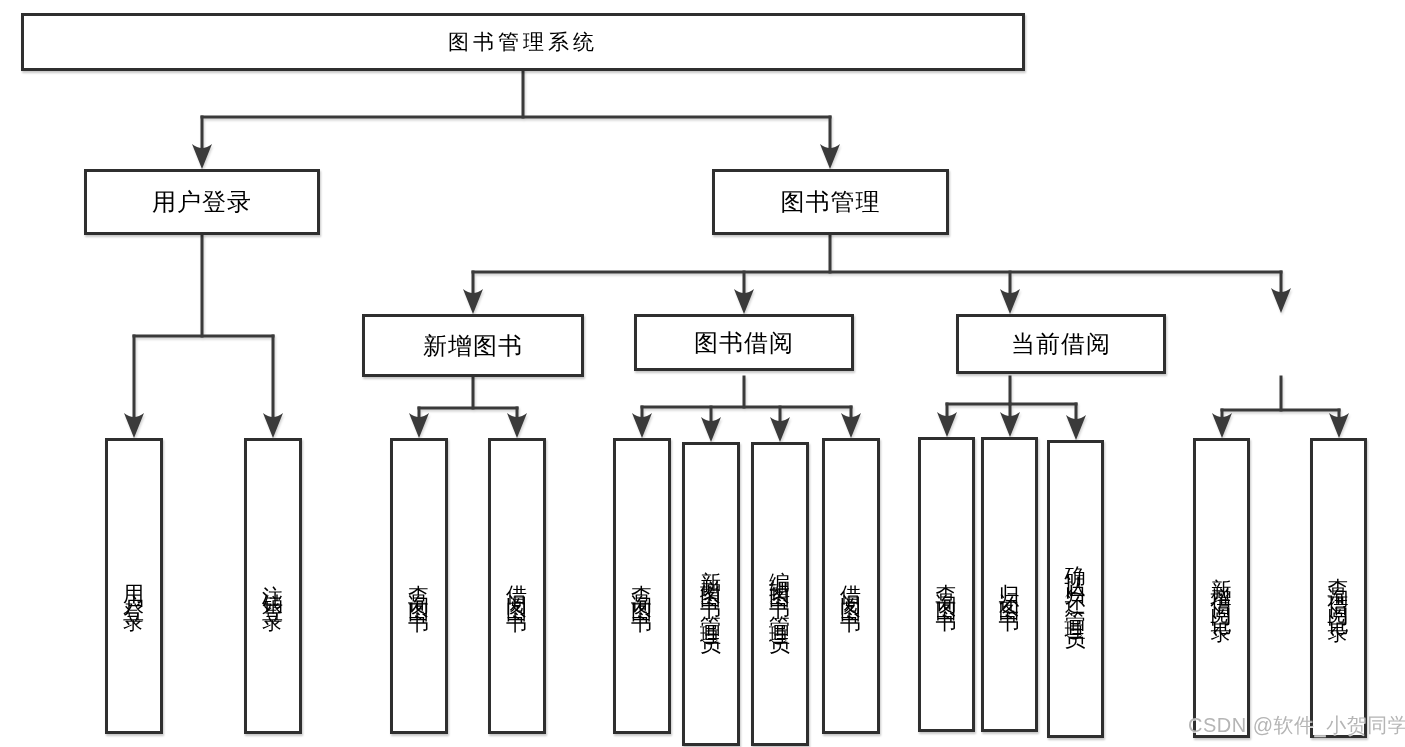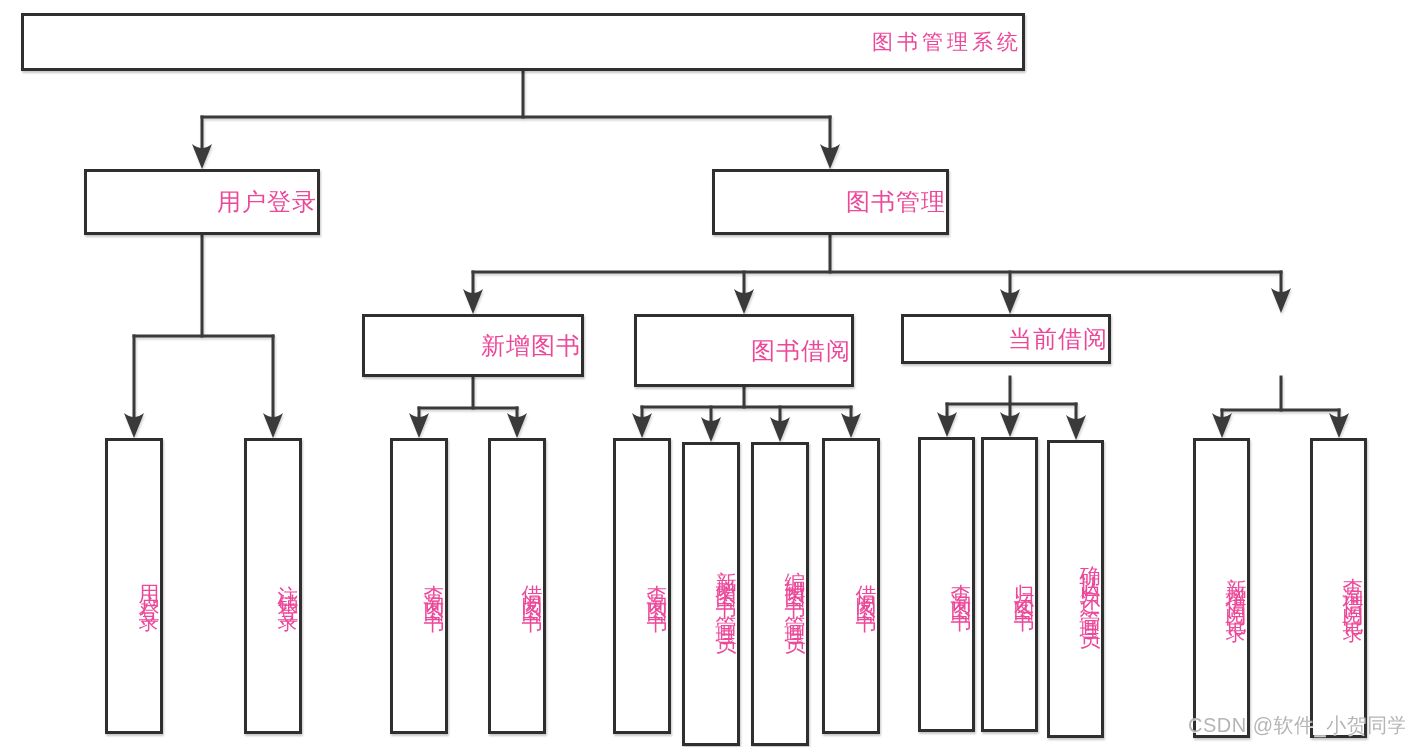--- a/index.html
+++ b/index.html
@@ -35,23 +35,23 @@
     stroke: none;
   }
   .node {
     position: absolute;
     box-sizing: border-box;
     background: #ffffff;
     border: 3px solid #2f2f2f;
     box-shadow: 1px 2px 2px rgba(0,0,0,0.22);
     display: flex;
     align-items: center;
-    justify-content: flex-end;
+    justify-content: center;
     z-index: 2;
-    color: #ec4899;
+    color: #000000;
   }
   .hlabel {
     font-size: 24px;
     letter-spacing: 1px;
     white-space: nowrap;
   }
   .hlabel.root {
     font-size: 21px;
     letter-spacing: 4px;
   }
@@ -142,24 +142,24 @@
   <div class="node" style="left:84px;top:169px;width:236px;height:66px">
     <span class="hlabel">用户登录</span>
   </div>
   <div class="node" style="left:712px;top:169px;width:237px;height:66px">
     <span class="hlabel">图书管理</span>
   </div>
 
   <div class="node" style="left:362px;top:314px;width:222px;height:63px">
     <span class="hlabel">新增图书</span>
   </div>
-  <div class="node" style="left:634px;top:314px;width:220px;height:73px">
+  <div class="node" style="left:634px;top:314px;width:220px;height:57px">
     <span class="hlabel">图书借阅</span>
   </div>
-  <div class="node" style="left:901px;top:314px;width:210px;height:50px">
+  <div class="node" style="left:956px;top:314px;width:210px;height:60px">
     <span class="hlabel">当前借阅</span>
   </div>
 
   <div class="node" style="left:105px;top:438px;width:58px;height:296px">
     <span class="vlabel">用户登录</span>
   </div>
   <div class="node" style="left:244px;top:438px;width:58px;height:296px">
     <span class="vlabel">注销登录</span>
   </div>
 

